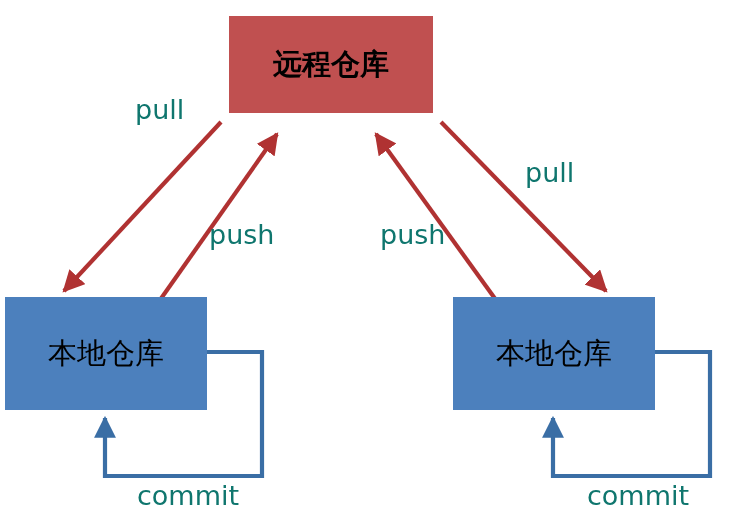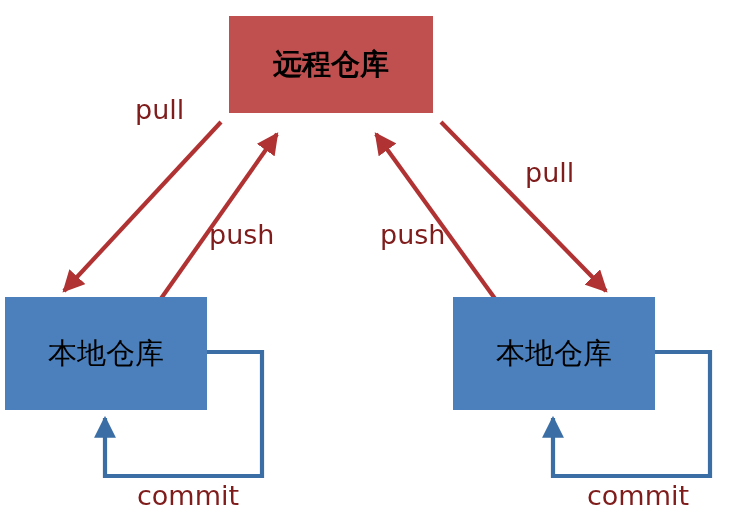--- a/index.html
+++ b/index.html
@@ -37,21 +37,21 @@
     line-height: 1;
     color: #000000;
     letter-spacing: 0px;
     white-space: nowrap;
   }
   .edge-label {
     position: absolute;
     font-family: "DejaVu Sans", sans-serif;
     font-size: 27px;
     line-height: 1;
-    color: #7f1d1d;
+    color: #0f766e;
     white-space: nowrap;
   }
   #remote-repo-box {
     left: 229px;
     top: 16px;
     width: 204px;
     height: 97px;
     font-weight: bold;
   }
   #local-repo-box-left {

